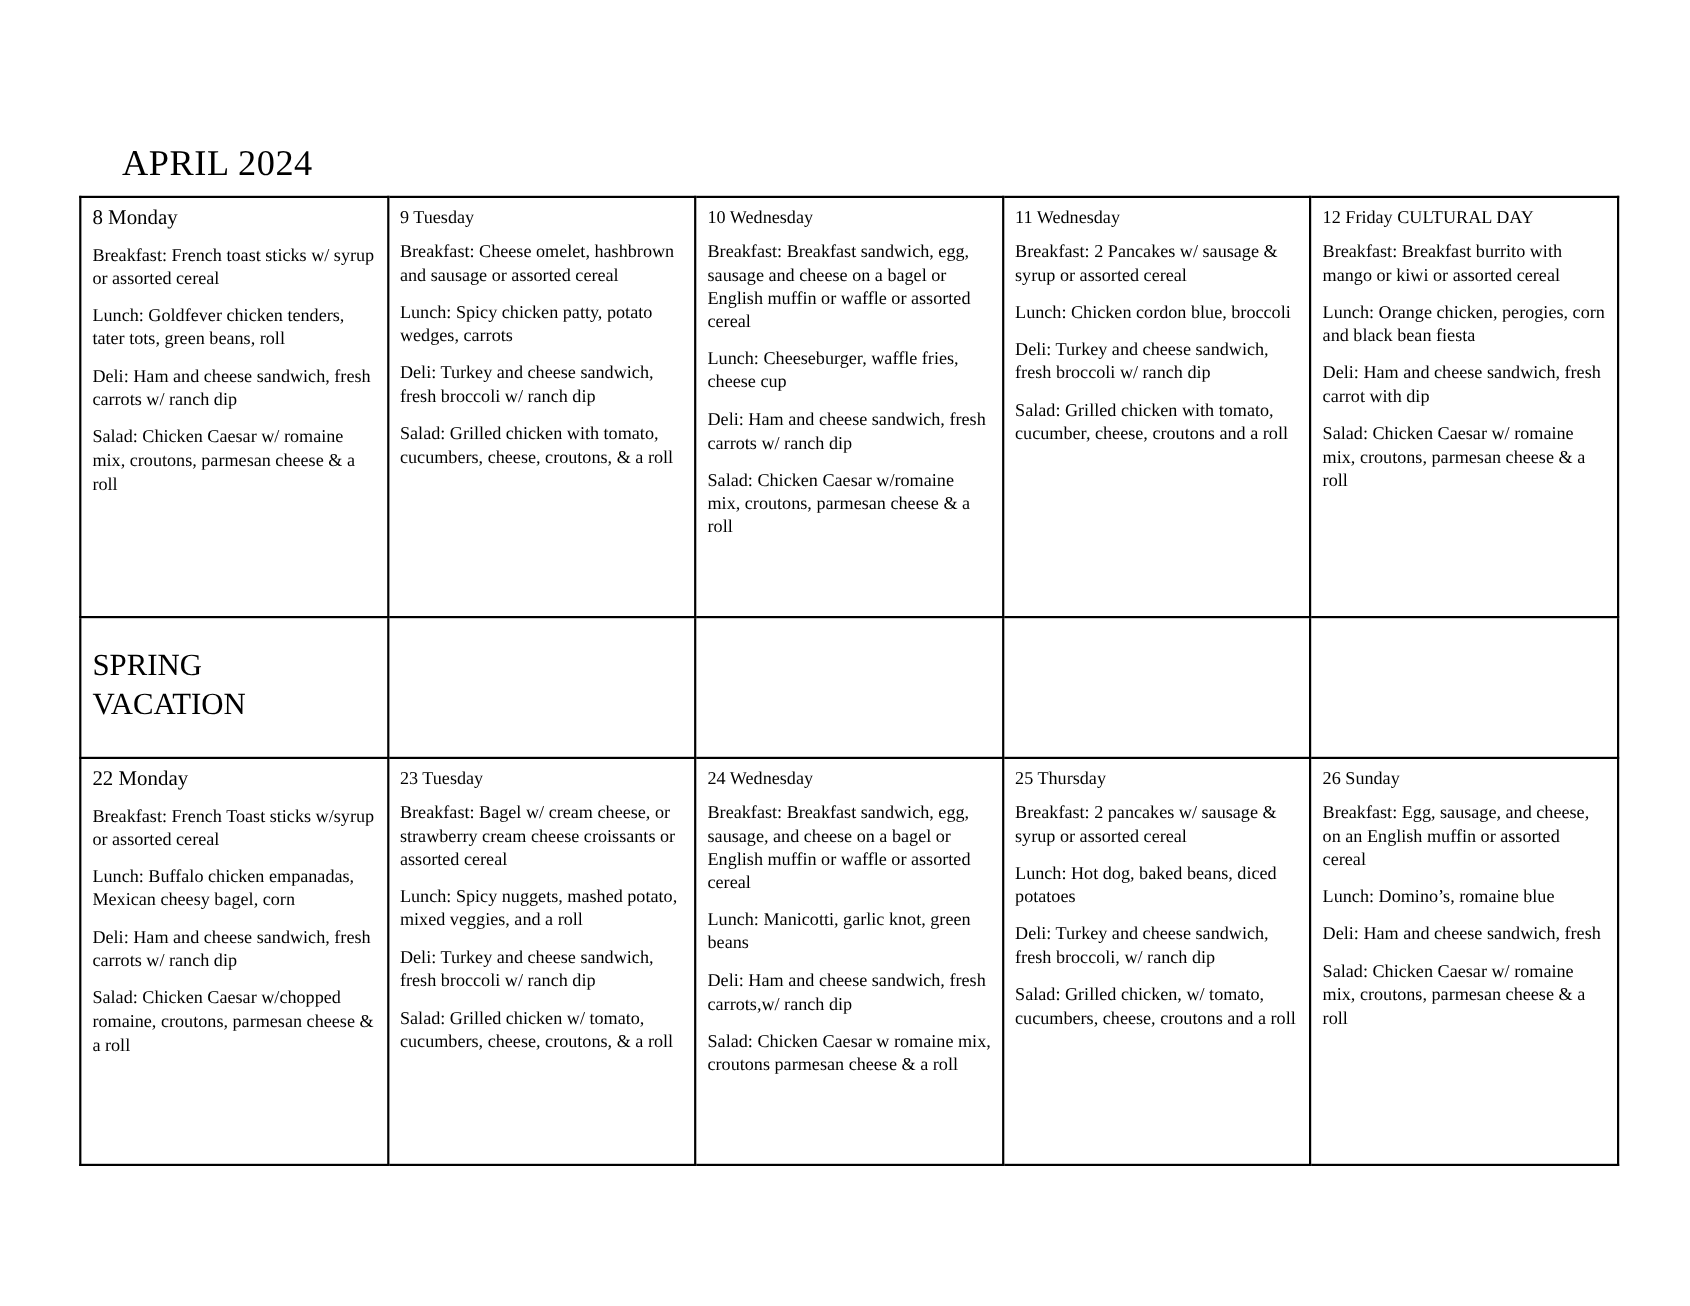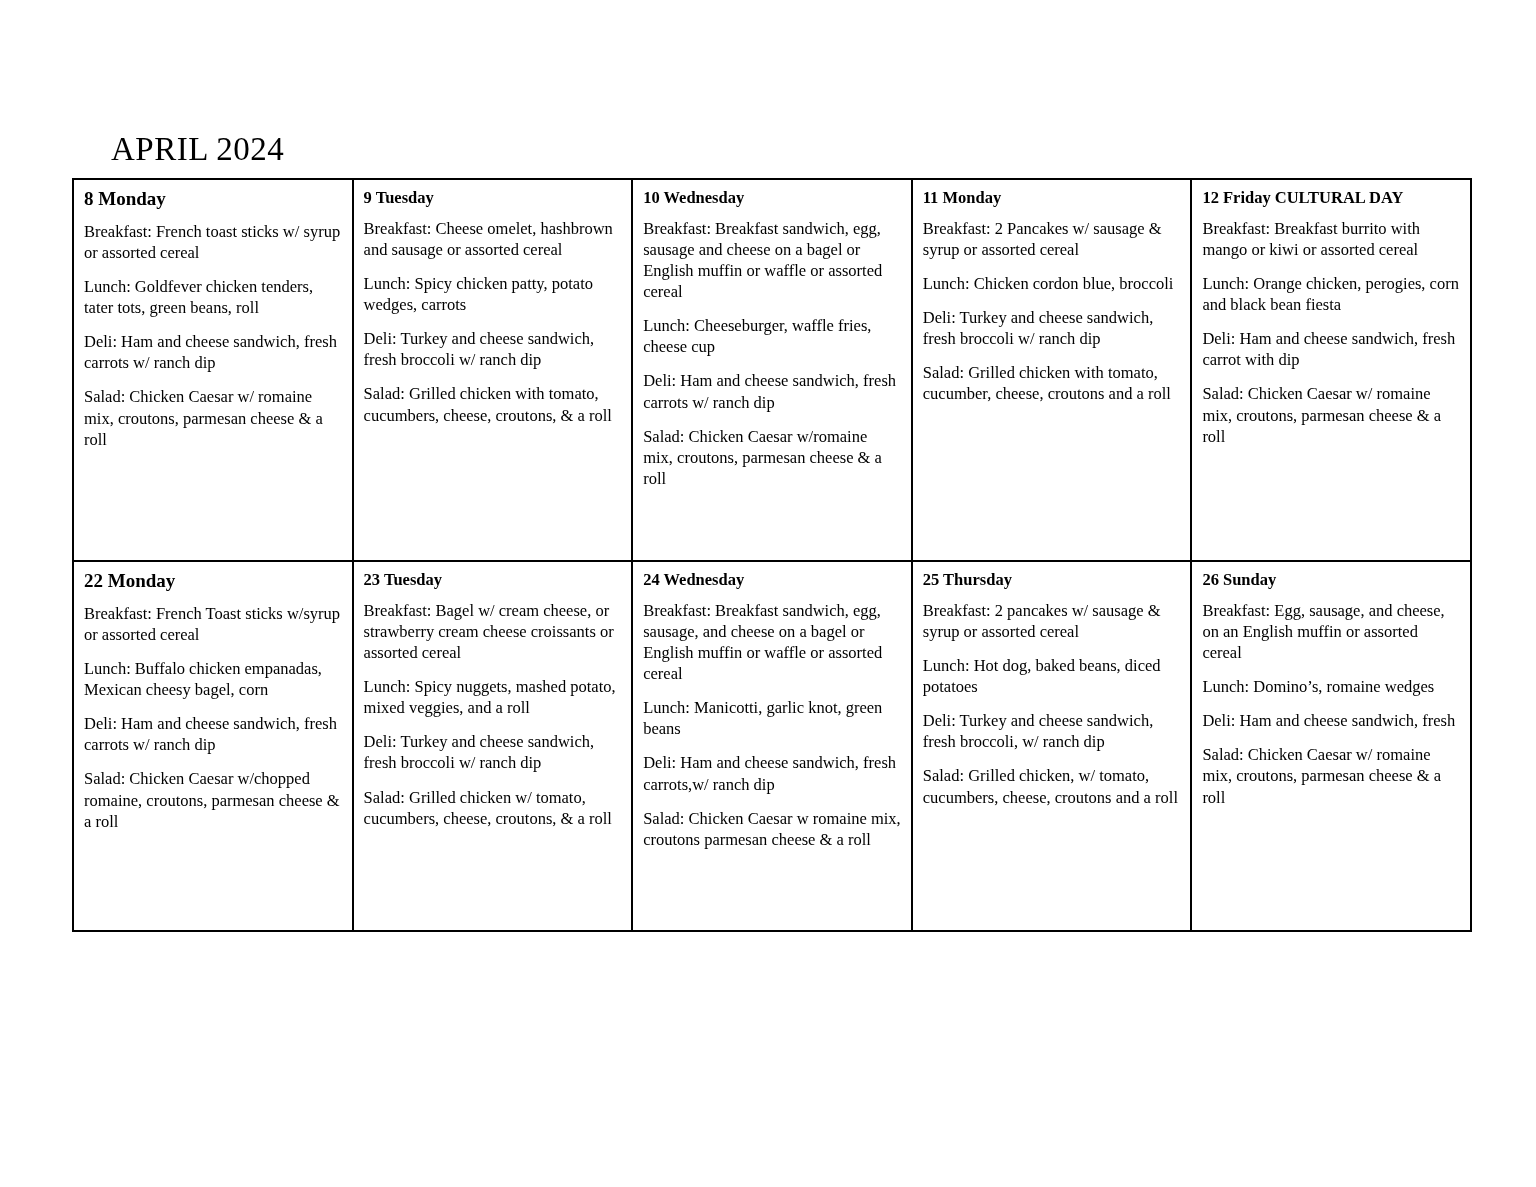--- a/index.html
+++ b/index.html
@@ -42,21 +42,21 @@
     border: 2px solid #000000;
     vertical-align: top;
     padding: 0;
   }
   .cell-inner {
     padding: 8px 10px 10px 10px;
     box-sizing: border-box;
   }
   .day-head {
     font-size: 16.5px;
-    font-weight: bold;
+    font-weight: normal;
     margin-bottom: 10px;
     line-height: 1.2;
   }
   .day-head .daynum-big {
     font-size: 19px;
   }
   .meal {
     font-size: 16.5px;
     line-height: 1.28;
     margin-bottom: 13px;
@@ -107,38 +107,58 @@
           <div class="cell-inner">
             <div class="day-head">10 Wednesday</div>
             <div class="meal">Breakfast: Breakfast sandwich, egg, sausage and cheese on a bagel or English muffin or waffle or assorted cereal</div>
             <div class="meal"> Lunch: Cheeseburger, waffle fries, cheese cup</div>
             <div class="meal">Deli: Ham and cheese sandwich, fresh carrots w/ ranch dip</div>
             <div class="meal">Salad: Chicken Caesar w/romaine mix, croutons, parmesan cheese &amp; a roll</div>
           </div>
         </td>
         <td>
           <div class="cell-inner">
-            <div class="day-head">11 Monday</div>
+            <div class="day-head">11 Wednesday</div>
             <div class="meal">Breakfast: 2 Pancakes w/ sausage &amp; syrup or assorted cereal</div>
             <div class="meal">Lunch: Chicken cordon blue, broccoli</div>
             <div class="meal">Deli: Turkey and cheese sandwich, fresh broccoli w/ ranch dip</div>
             <div class="meal">Salad: Grilled chicken with tomato, cucumber, cheese, croutons and a roll</div>
           </div>
         </td>
         <td>
           <div class="cell-inner">
             <div class="day-head">12 Friday CULTURAL DAY</div>
             <div class="meal">Breakfast: Breakfast burrito with mango or kiwi or assorted cereal</div>
             <div class="meal">Lunch: Orange chicken, perogies, corn and black bean fiesta</div>
             <div class="meal">Deli: Ham and cheese sandwich, fresh carrot with dip</div>
             <div class="meal">Salad: Chicken Caesar w/ romaine mix, croutons, parmesan cheese &amp; a roll</div>
           </div>
         </td>
       </tr>
 
+      <tr class="week-2">
+        <td>
+          <div class="cell-inner">
+            <div class="vacation">SPRING
+VACATION</div>
+          </div>
+        </td>
+        <td>
+            <div class="cell-inner"></div>
+          </td>
+        <td>
+            <div class="cell-inner"></div>
+          </td>
+        <td>
+            <div class="cell-inner"></div>
+          </td>
+        <td>
+            <div class="cell-inner"></div>
+          </td>
+      </tr>
 
       <tr class="week-3">
         <td>
           <div class="cell-inner">
             <div class="day-head"><span class="daynum-big">22 Monday</span></div>
             <div class="meal">Breakfast: French Toast sticks w/syrup or assorted cereal</div>
             <div class="meal">Lunch: Buffalo chicken empanadas, Mexican cheesy bagel, corn</div>
             <div class="meal">Deli: Ham and cheese sandwich, fresh carrots w/ ranch dip</div>
             <div class="meal">Salad: Chicken Caesar w/chopped romaine, croutons, parmesan cheese &amp; a roll</div>
           </div>
@@ -167,21 +187,21 @@
             <div class="meal">Breakfast: 2 pancakes w/ sausage &amp; syrup or assorted cereal</div>
             <div class="meal">Lunch: Hot dog, baked beans, diced potatoes</div>
             <div class="meal">Deli: Turkey and cheese sandwich, fresh broccoli, w/ ranch dip</div>
             <div class="meal">Salad: Grilled chicken, w/ tomato, cucumbers, cheese, croutons and a roll</div>
           </div>
         </td>
         <td>
           <div class="cell-inner">
             <div class="day-head">26 Sunday</div>
             <div class="meal">Breakfast: Egg, sausage, and cheese, on an English muffin or assorted cereal</div>
-            <div class="meal">Lunch: Domino’s, romaine wedges</div>
+            <div class="meal">Lunch: Domino’s, romaine blue</div>
             <div class="meal">Deli: Ham and cheese sandwich, fresh</div>
             <div class="meal">Salad: Chicken Caesar w/ romaine mix, croutons, parmesan cheese &amp; a roll</div>
           </div>
         </td>
       </tr>
     </tbody>
   </table>
 
 </div>
 

